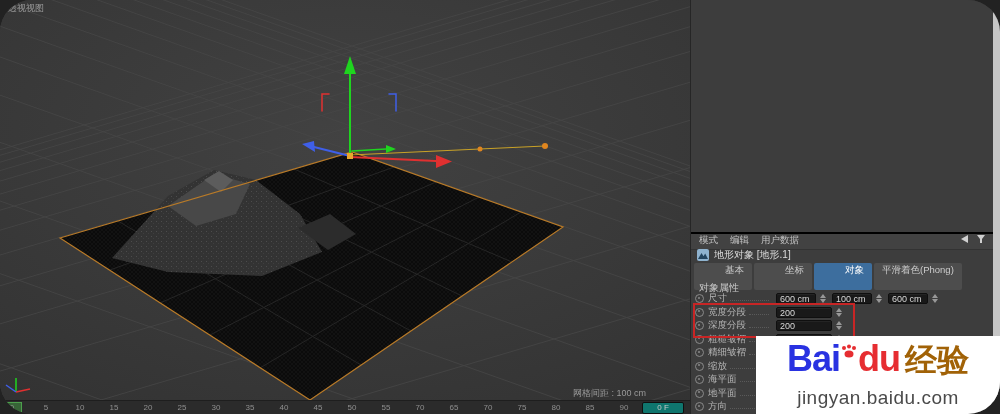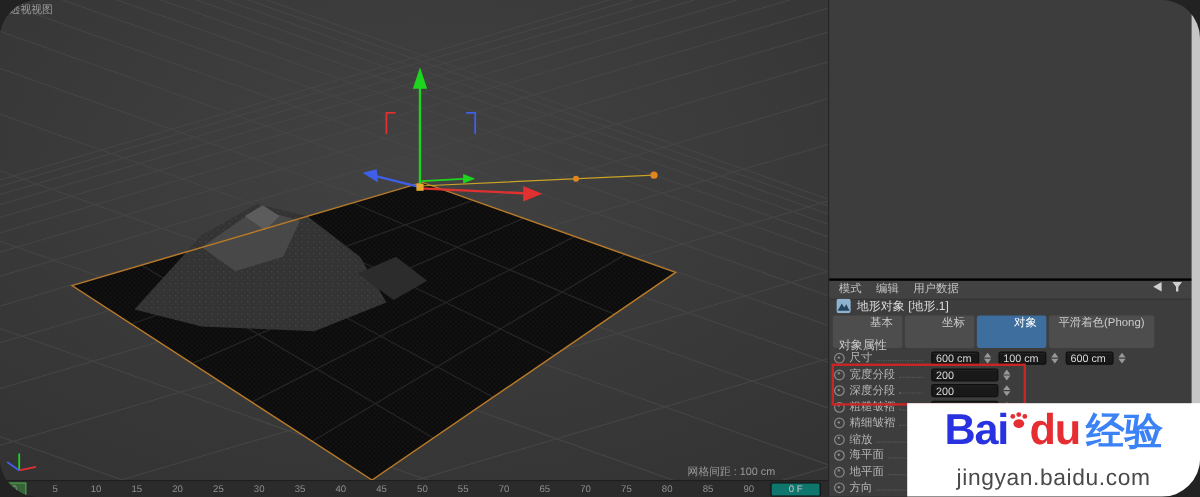--- a/index.html
+++ b/index.html
@@ -64,21 +64,21 @@
   
   .scrollbar{position:absolute;left:993px;top:0;width:7px;height:414px;background:#c6c6c6;z-index:2;}
 
   
   .watermark{position:absolute;left:756px;top:336px;width:244px;height:78px;background:#ffffff;z-index:50;
              display:flex;flex-direction:column;align-items:center;justify-content:center;gap:10px;}
   .logo-line{display:flex;align-items:baseline;line-height:1;}
   .bai{font-size:36px;font-weight:bold;color:#2932e1;letter-spacing:-1px;}
   .paw{position:relative;top:-12px;margin:0 1px;}
   .du{font-size:36px;font-weight:bold;color:#e62d31;letter-spacing:-1px;}
-  .jy{font-size:32px;font-weight:bold;color:#3b82f6;margin-left:5px;font-family:Liberation Mono, monospace;}
+  .jy{font-size:32px;font-weight:bold;color:#a16207;margin-left:5px;}
   .url{font-size:19px;color:#4a4a4a;letter-spacing:.5px;}
 </style>
 </head>
 <body>
 
 <div class="stage">
 
   <div class="viewport">
     <svg width="690" height="400">
       <defs>

